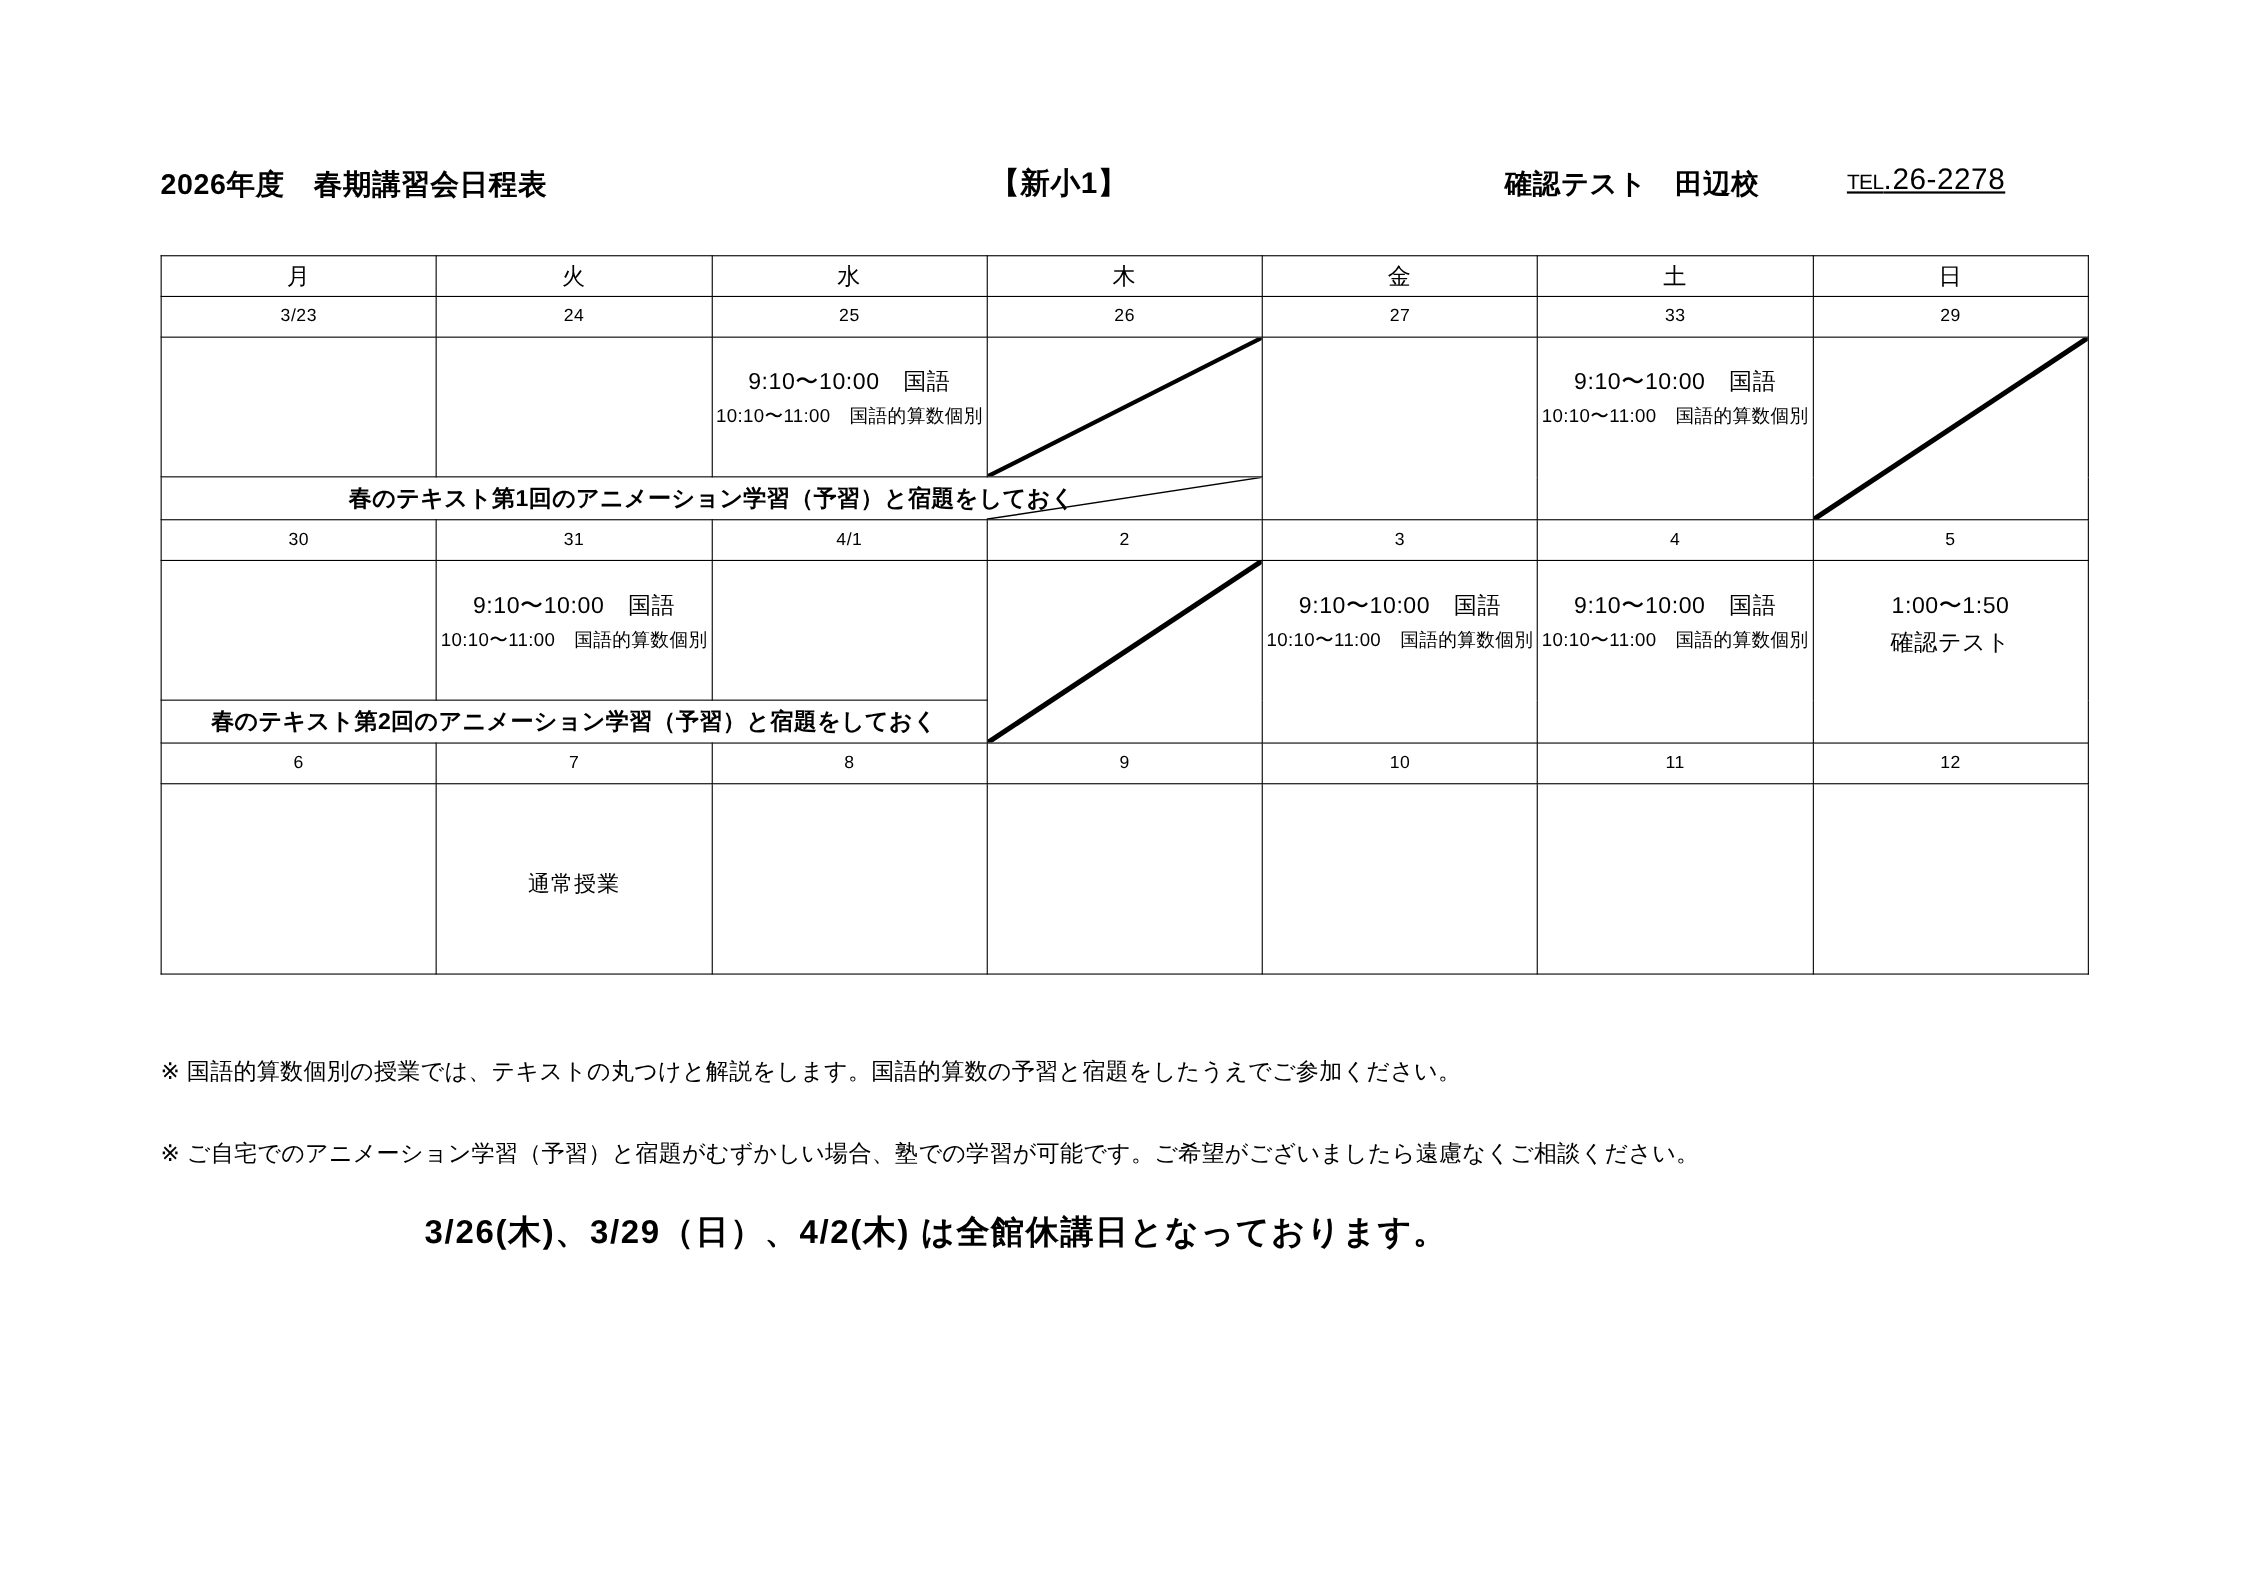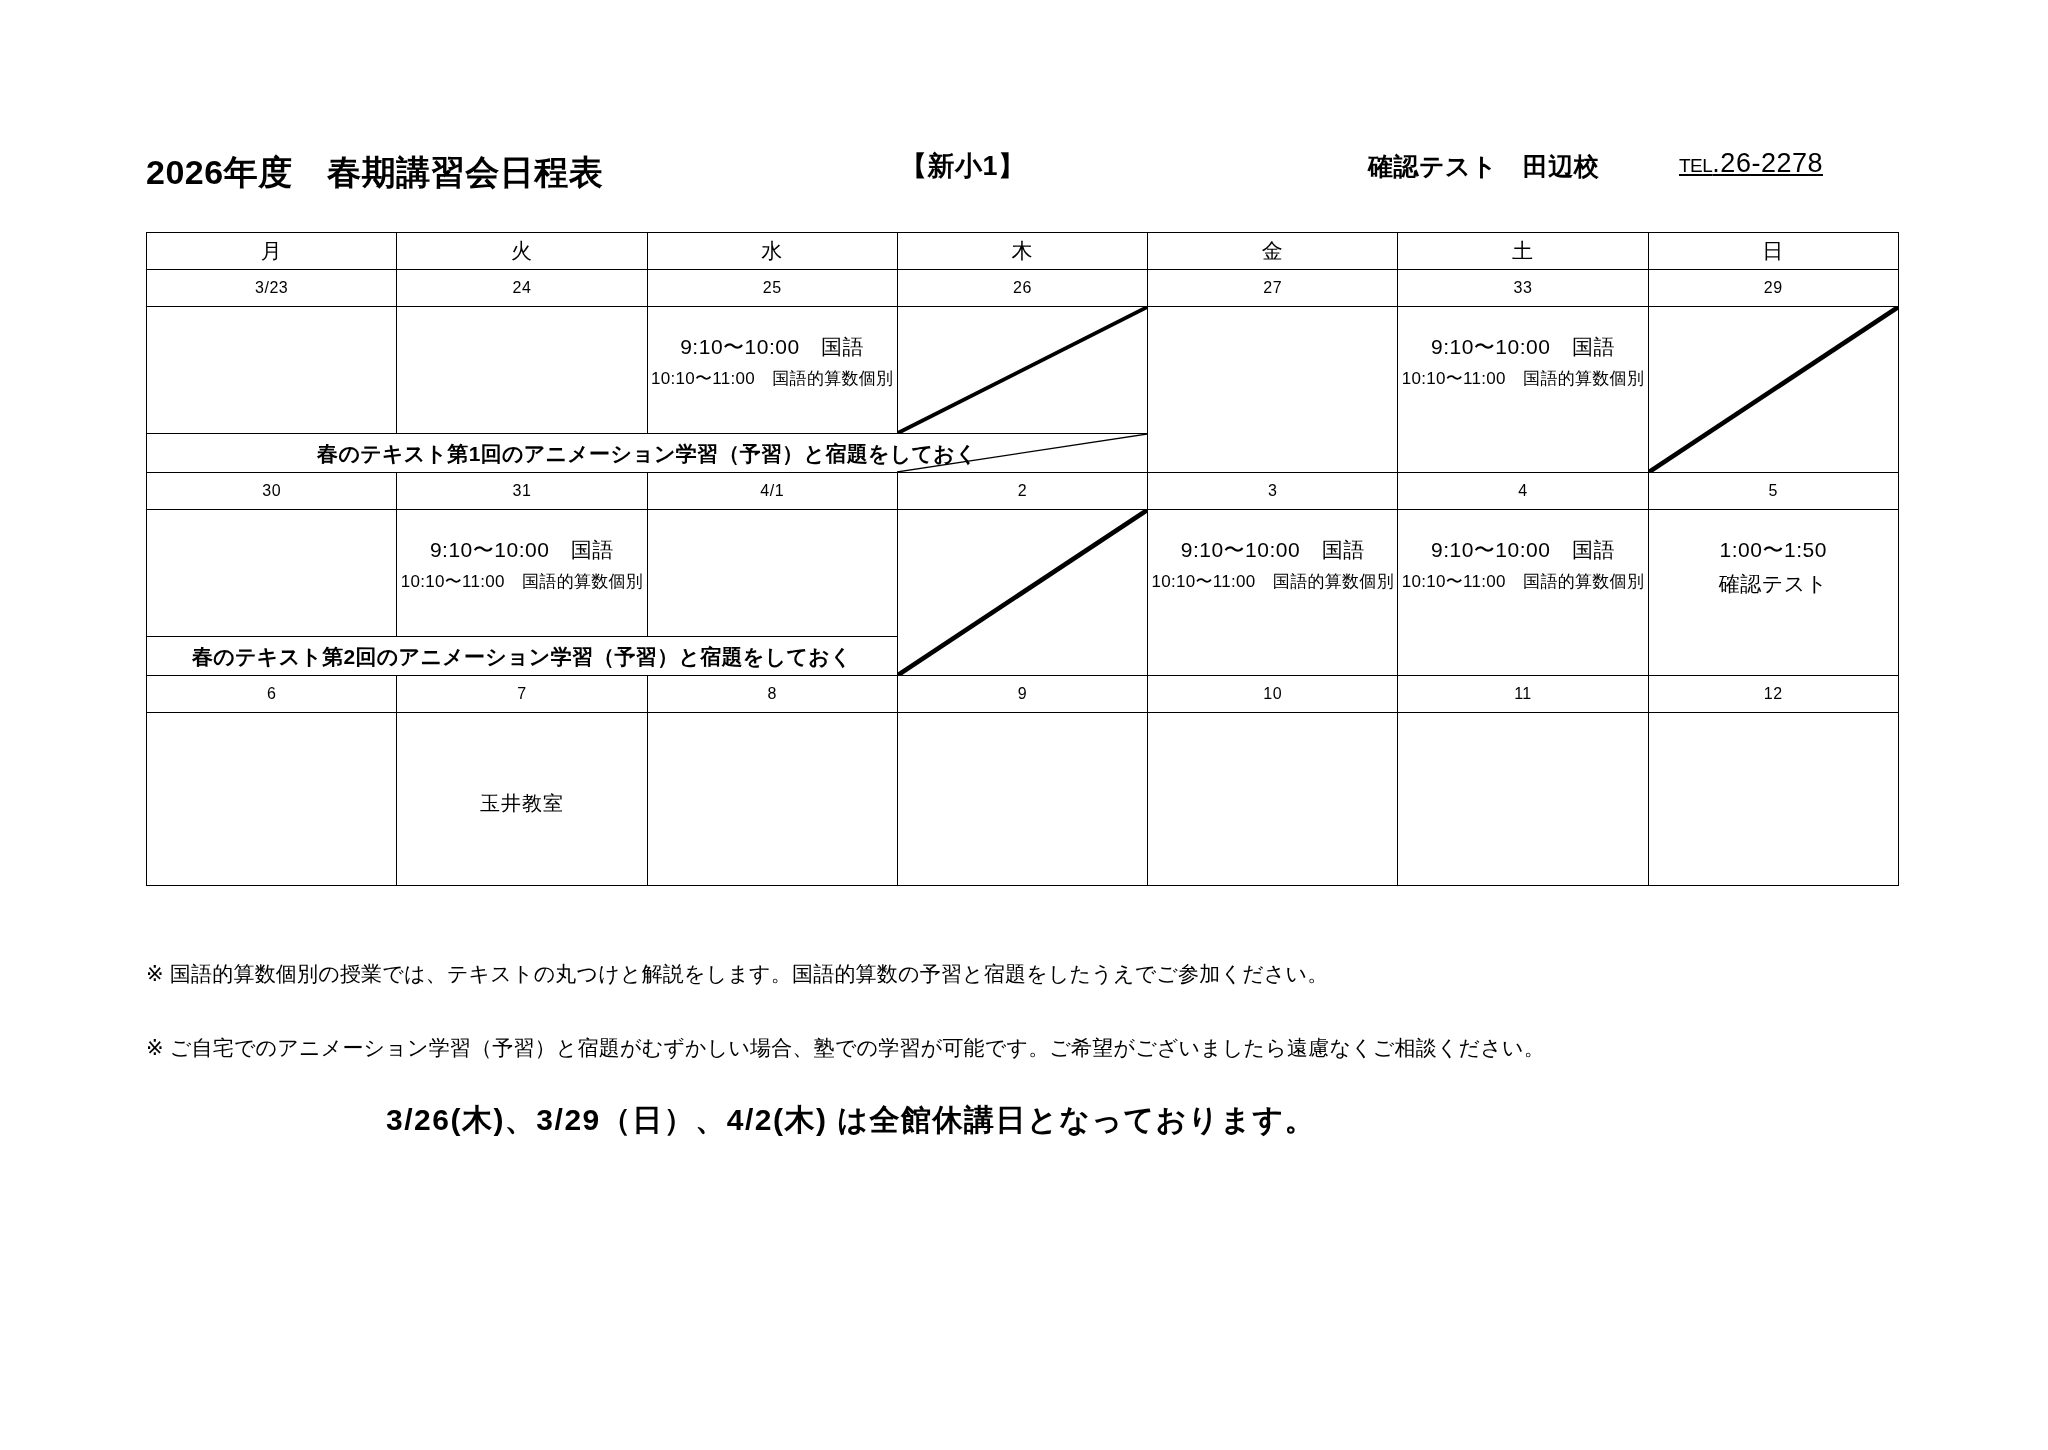--- a/index.html
+++ b/index.html
@@ -26,21 +26,21 @@
     position: absolute;
     left: 146px;
     top: 150px;
     width: 1640px;
     height: 40px;
   }
   .header-title {
     position: absolute;
     left: 0;
     top: 0;
-    font-size: 34px;
+    font-size: 26px;
     font-weight: bold;
     letter-spacing: 0.5px;
     white-space: pre;
   }
   .header-grade {
     position: absolute;
     left: 727px;
     top: -2px;
     font-size: 27px;
     font-weight: bold;
@@ -330,21 +330,21 @@
           <td>8</td>
           <td>9</td>
           <td>10</td>
           <td>11</td>
           <td>12</td>
         </tr>
         <tr class="row-body tall">
           <td></td>
           <td>
             <div class="cell-lines">
-              <div class="line-plain">玉井教室</div>
+              <div class="line-plain">通常授業</div>
             </div>
           </td>
           <td></td>
           <td></td>
           <td></td>
           <td></td>
           <td></td>
         </tr>
       </tbody>
   </table>

